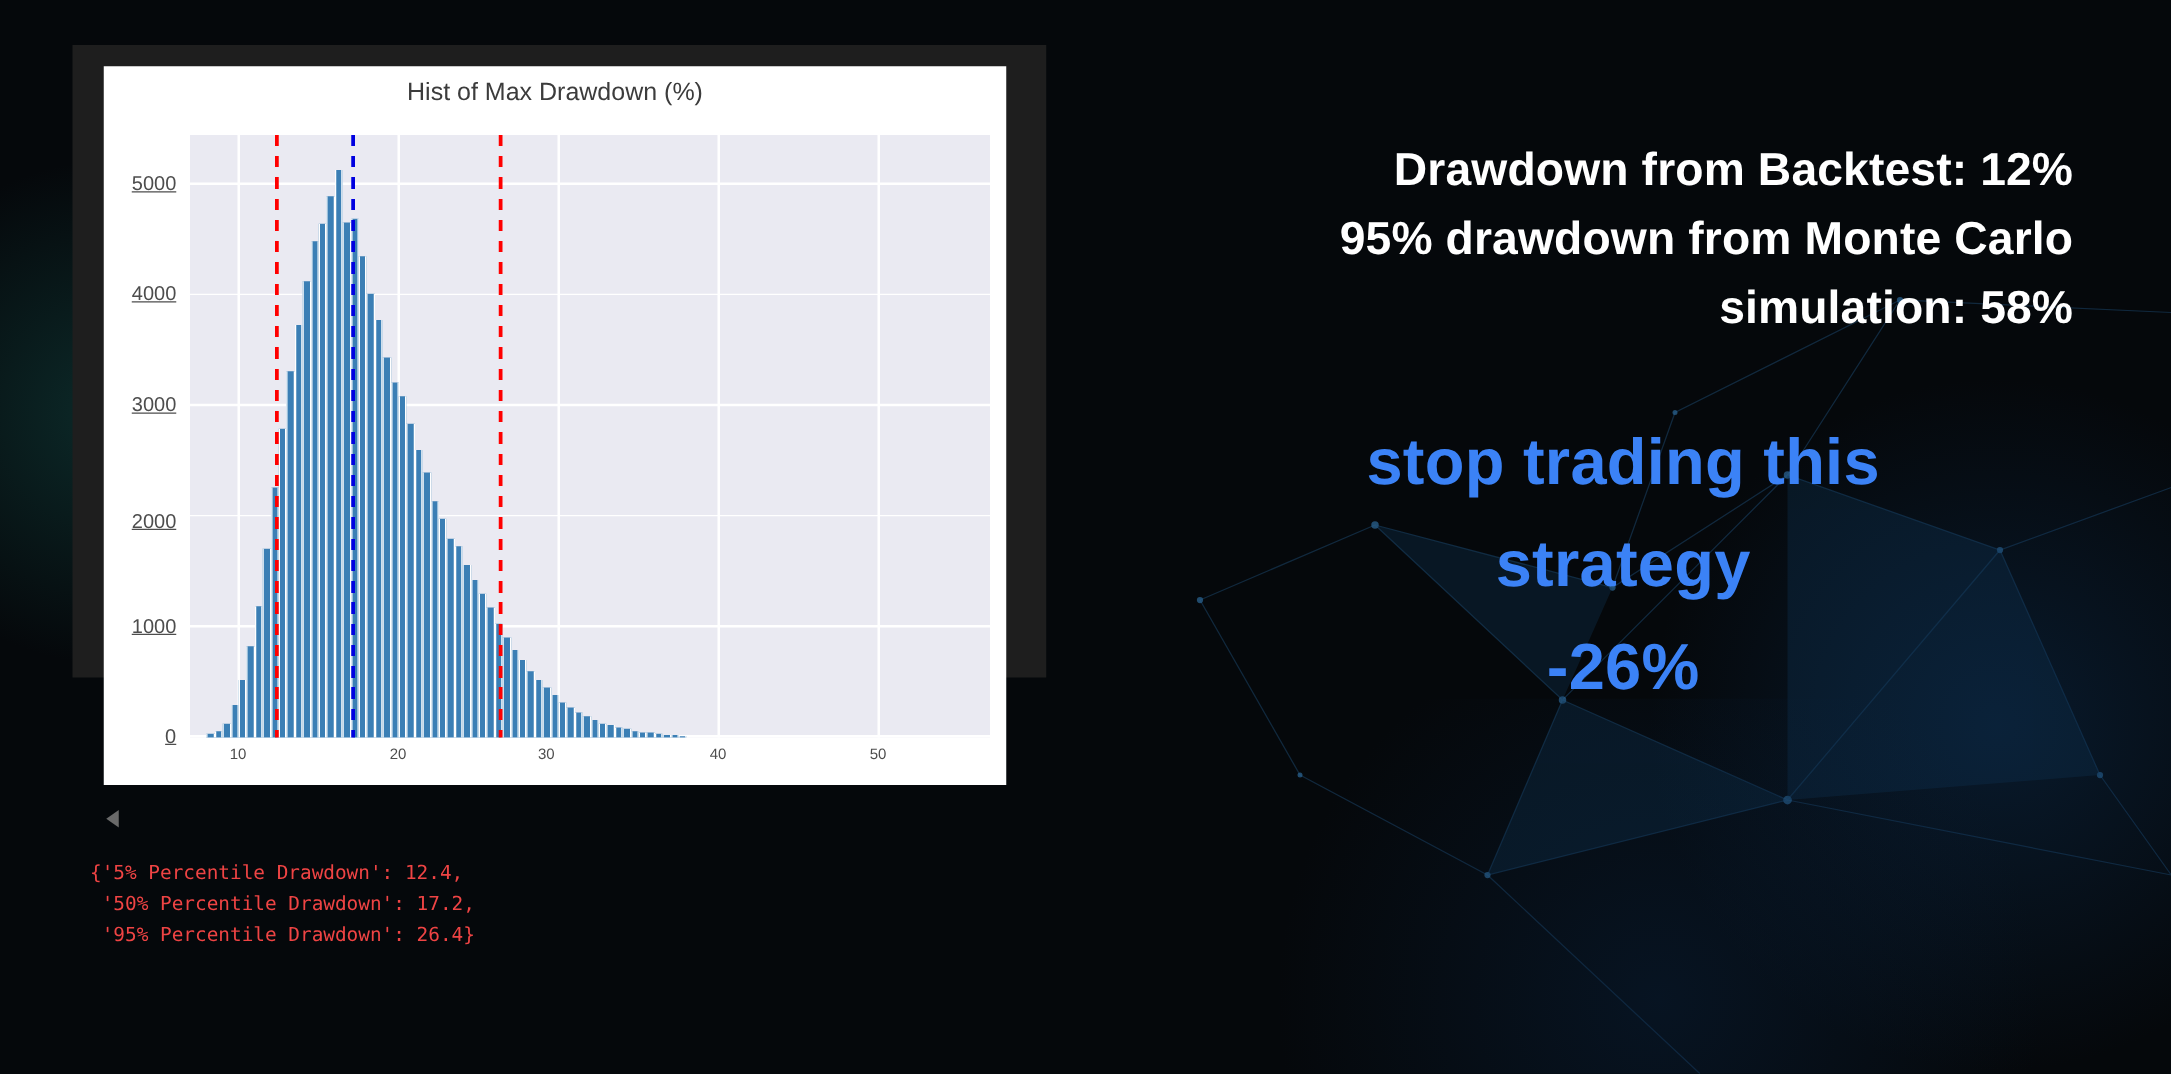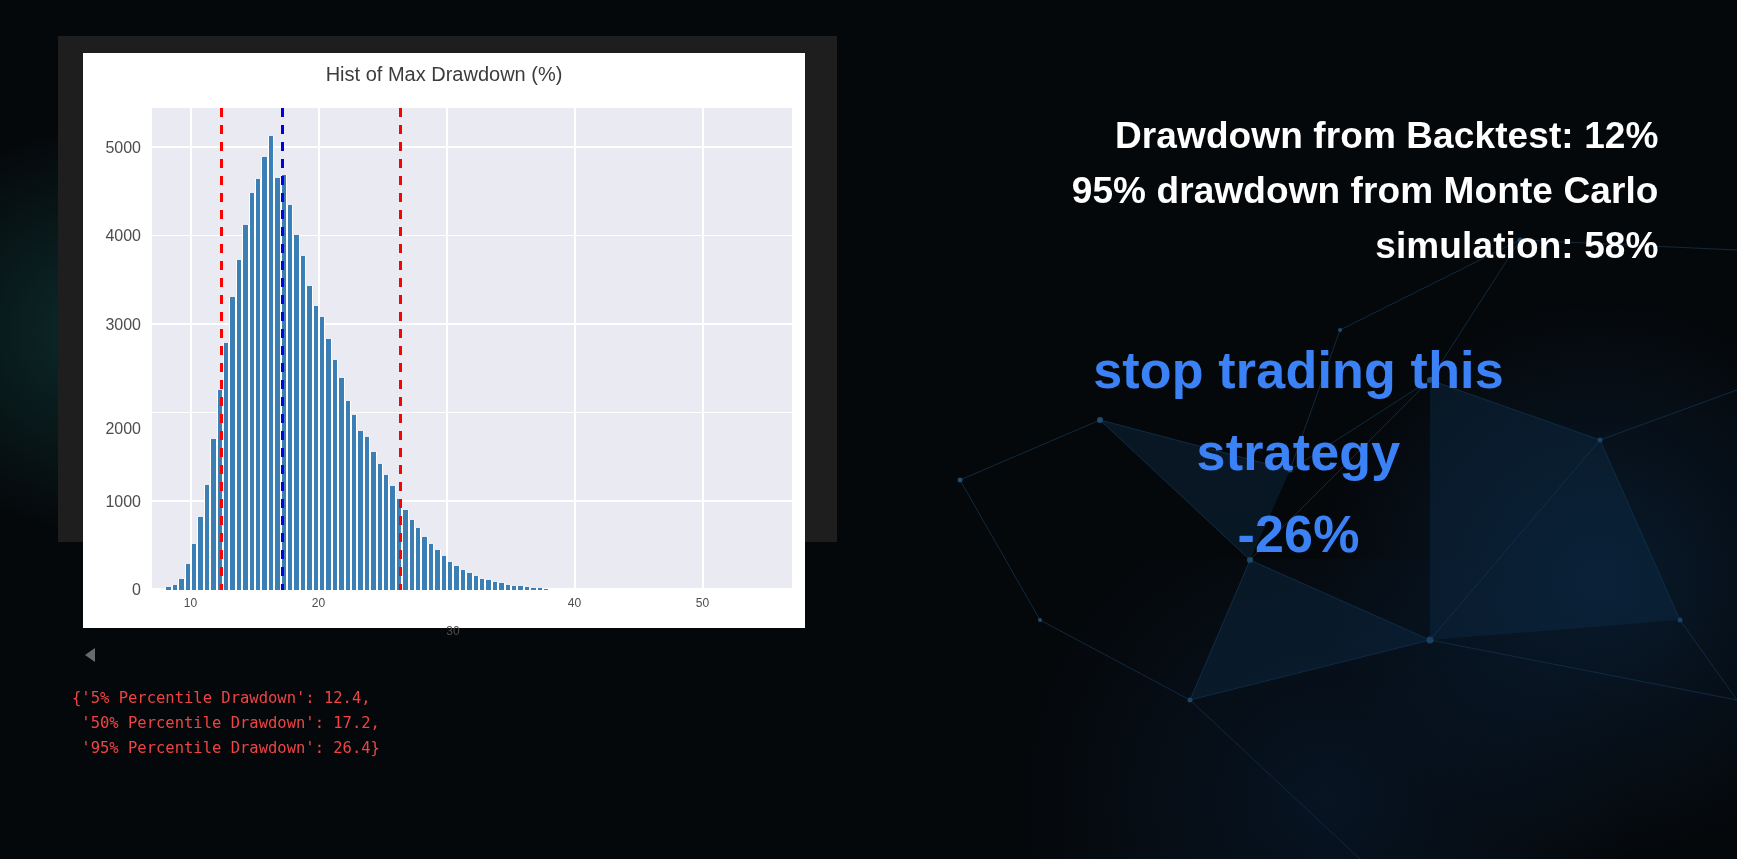--- a/index.html
+++ b/index.html
@@ -44,21 +44,21 @@
     background:#eaeaf2;
   }
   .gridline-h { position:absolute; left:0; width:100%; height:1.6px; background:#ffffff; }
   .gridline-v { position:absolute; top:0; height:100%; width:1.6px; background:#ffffff; }
 
   .ytick {
     position:absolute; right:724px; width:70px; text-align:right;
     font-size:16px; color:#4d4d4d; transform:translateY(-50%);
   }
   #ytick-layer { position:absolute; left:0; top:0; width:722px; height:575px; }
-  #ytick-layer .ytick { right:auto; left:-6px; width:64px; }
+  #ytick-layer .ytick { right:auto; left:-6px; width:64px;text-decoration:underline; }
 
   #xtick-layer { position:absolute; left:69px; top:543px; width:640px; height:30px; }
   .xtick {
     position:absolute; top:0; font-size:12px; color:#4d4d4d;
     transform:translateX(-50%); white-space:nowrap;
   }
 
   .hbar {
     position:absolute; bottom:0; background:#3b7fb5;
     border-left:1px solid #ffffff; border-right:1px solid #ffffff;
@@ -234,29 +234,29 @@
       <div id="vlines-layer">
           <div class="vline red" style="left: 67.62px;"></div>
           <div class="vline blue" style="left: 129.06px;"></div>
           <div class="vline red" style="left: 246.82px;"></div>
         </div>
     </div>
 
     <div id="ytick-layer">
         <div class="ytick" style="top: 537px;">0</div>
         <div class="ytick" style="top: 448.56px;">1000</div>
-        <div class="ytick" style="top: 376px;">2000</div>
+        <div class="ytick" style="top: 365px;">2000</div>
         <div class="ytick" style="top: 271.679px;">3000</div>
         <div class="ytick" style="top: 183.239px;">4000</div>
         <div class="ytick" style="top: 94.7982px;">5000</div>
       </div>
     <div id="xtick-layer">
         <div class="xtick" style="left: 38.4px;">10</div>
         <div class="xtick" style="left: 166.4px;">20</div>
-        <div class="xtick" style="left: 301px; margin-top: 28px;">30</div>
+        <div class="xtick" style="left: 285px;">30</div>
         <div class="xtick" style="left: 422.4px;">40</div>
         <div class="xtick" style="left: 550.4px;">50</div>
       </div>
   </div>
 
   <div id="output-caret"></div>
 
   <div id="text-output">{'5% Percentile Drawdown': 12.4,
  '50% Percentile Drawdown': 17.2,
  '95% Percentile Drawdown': 26.4}</div>

